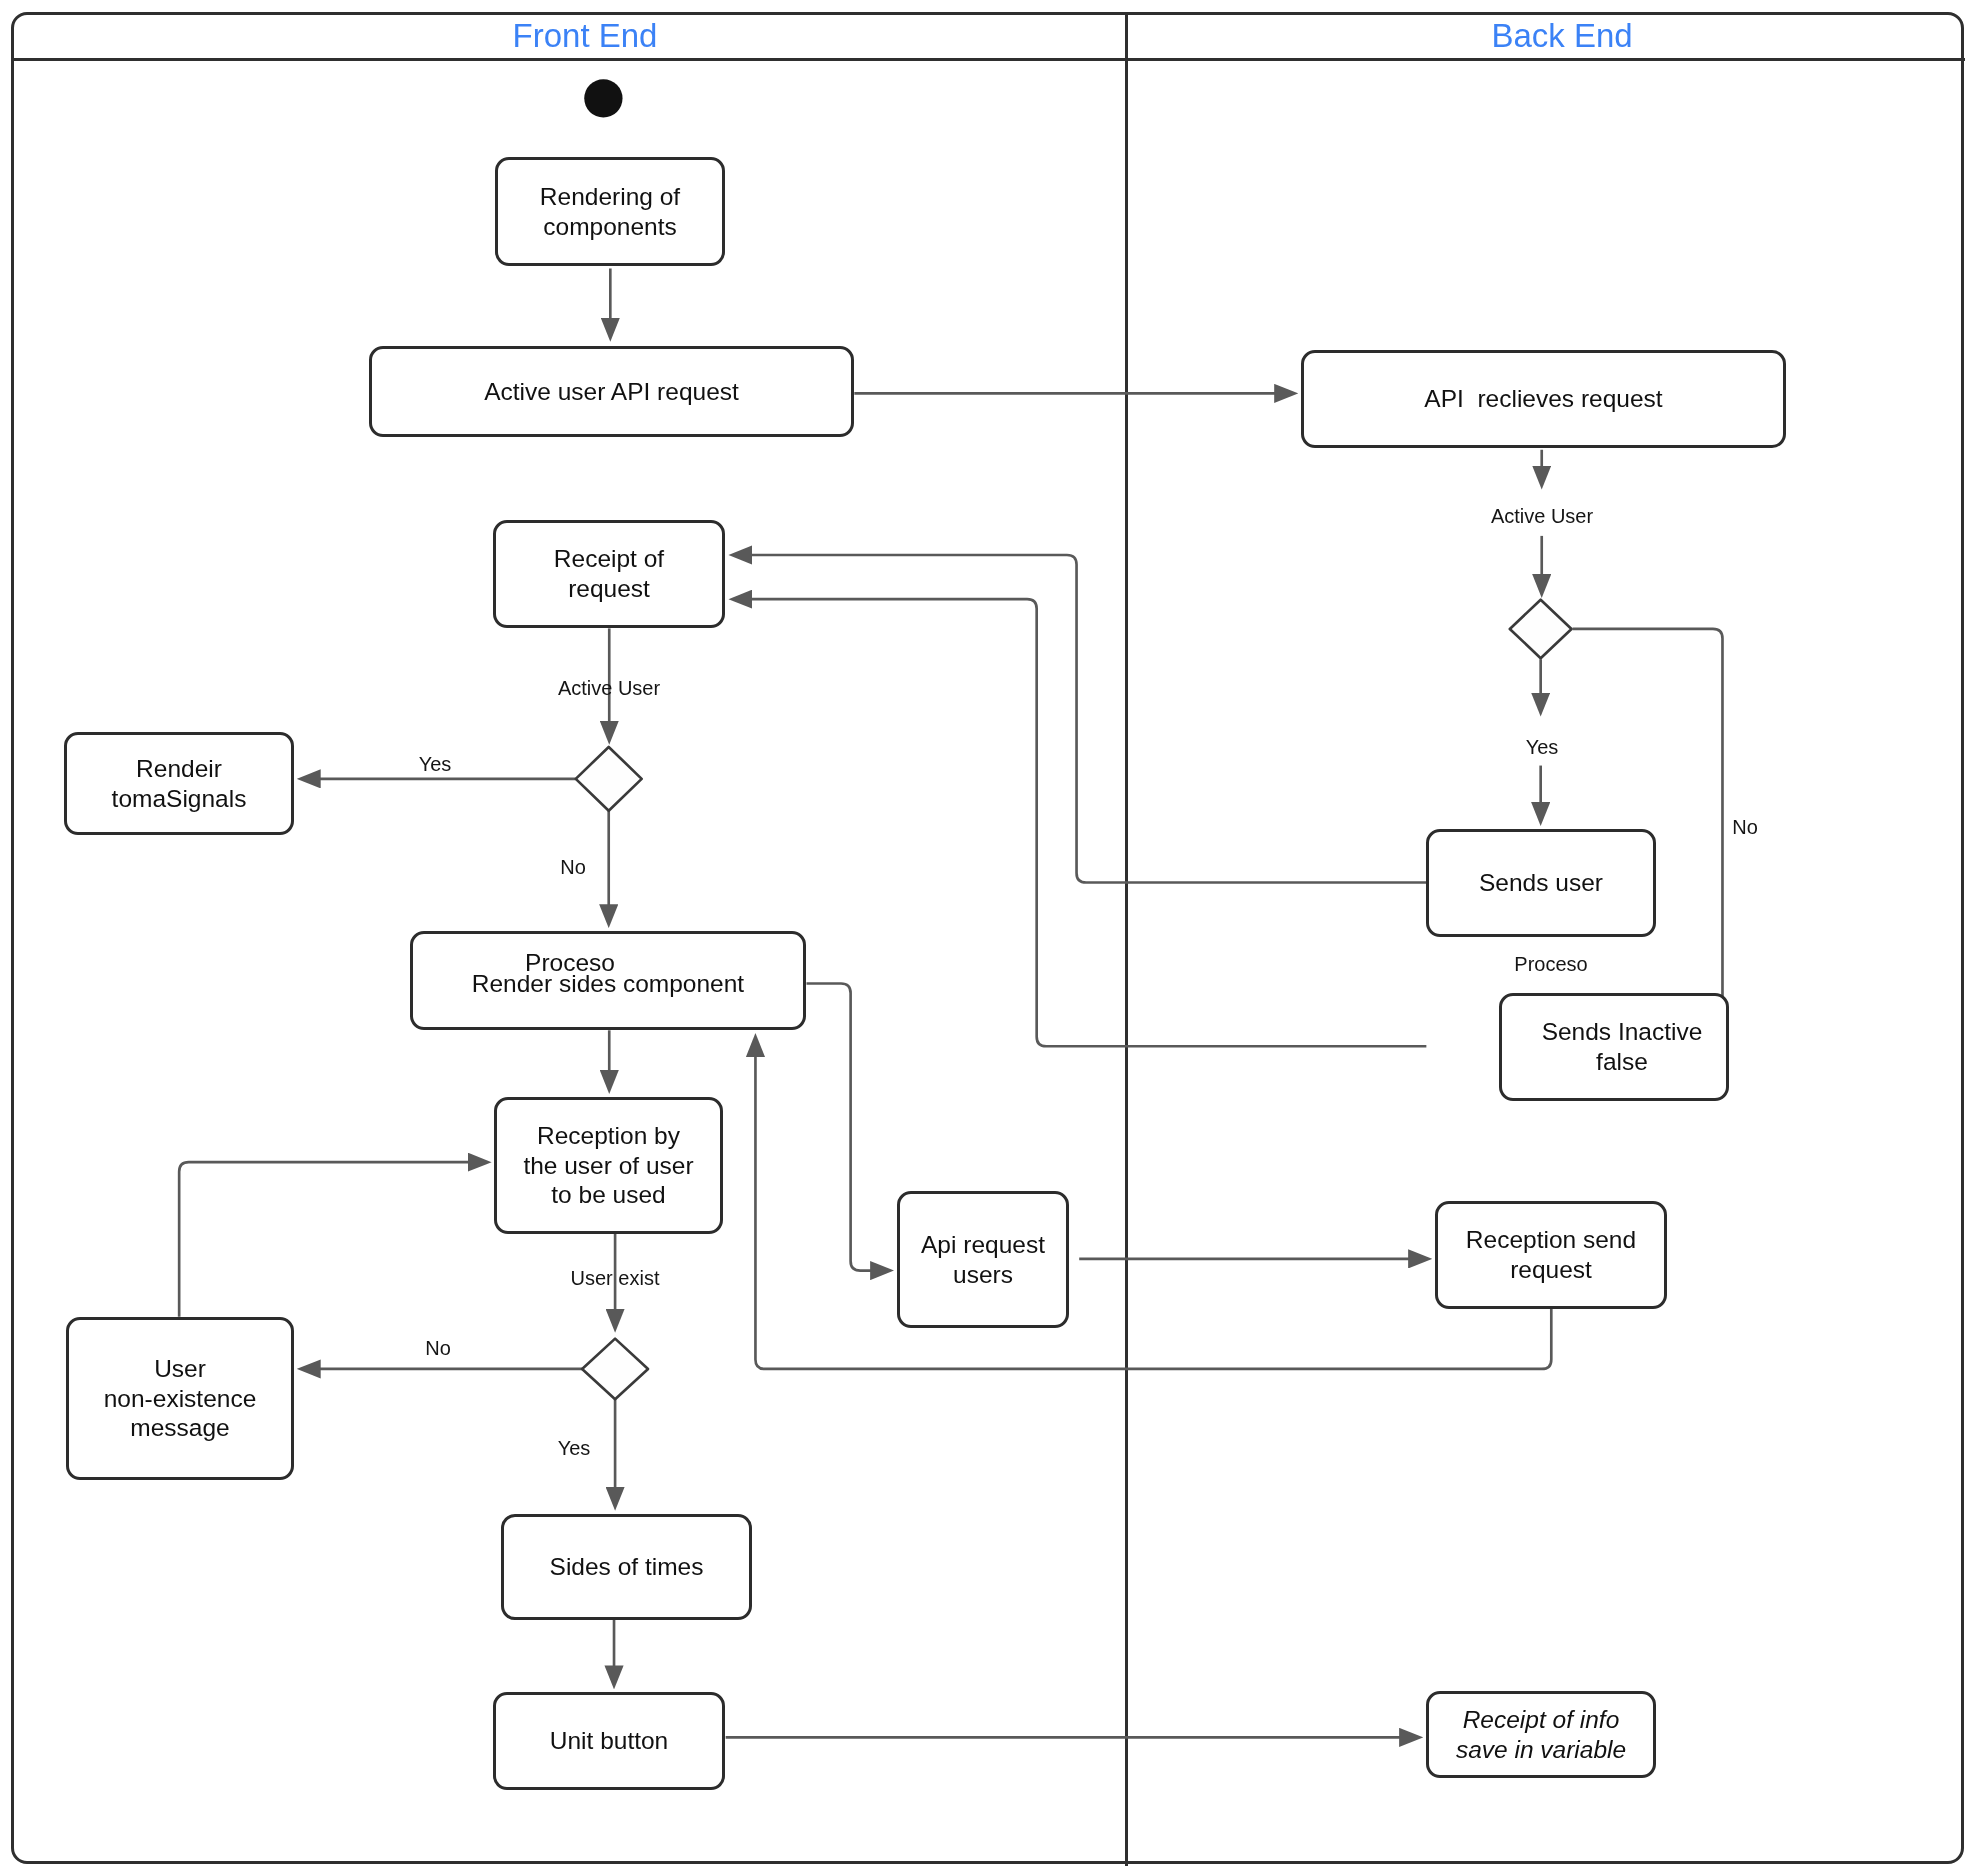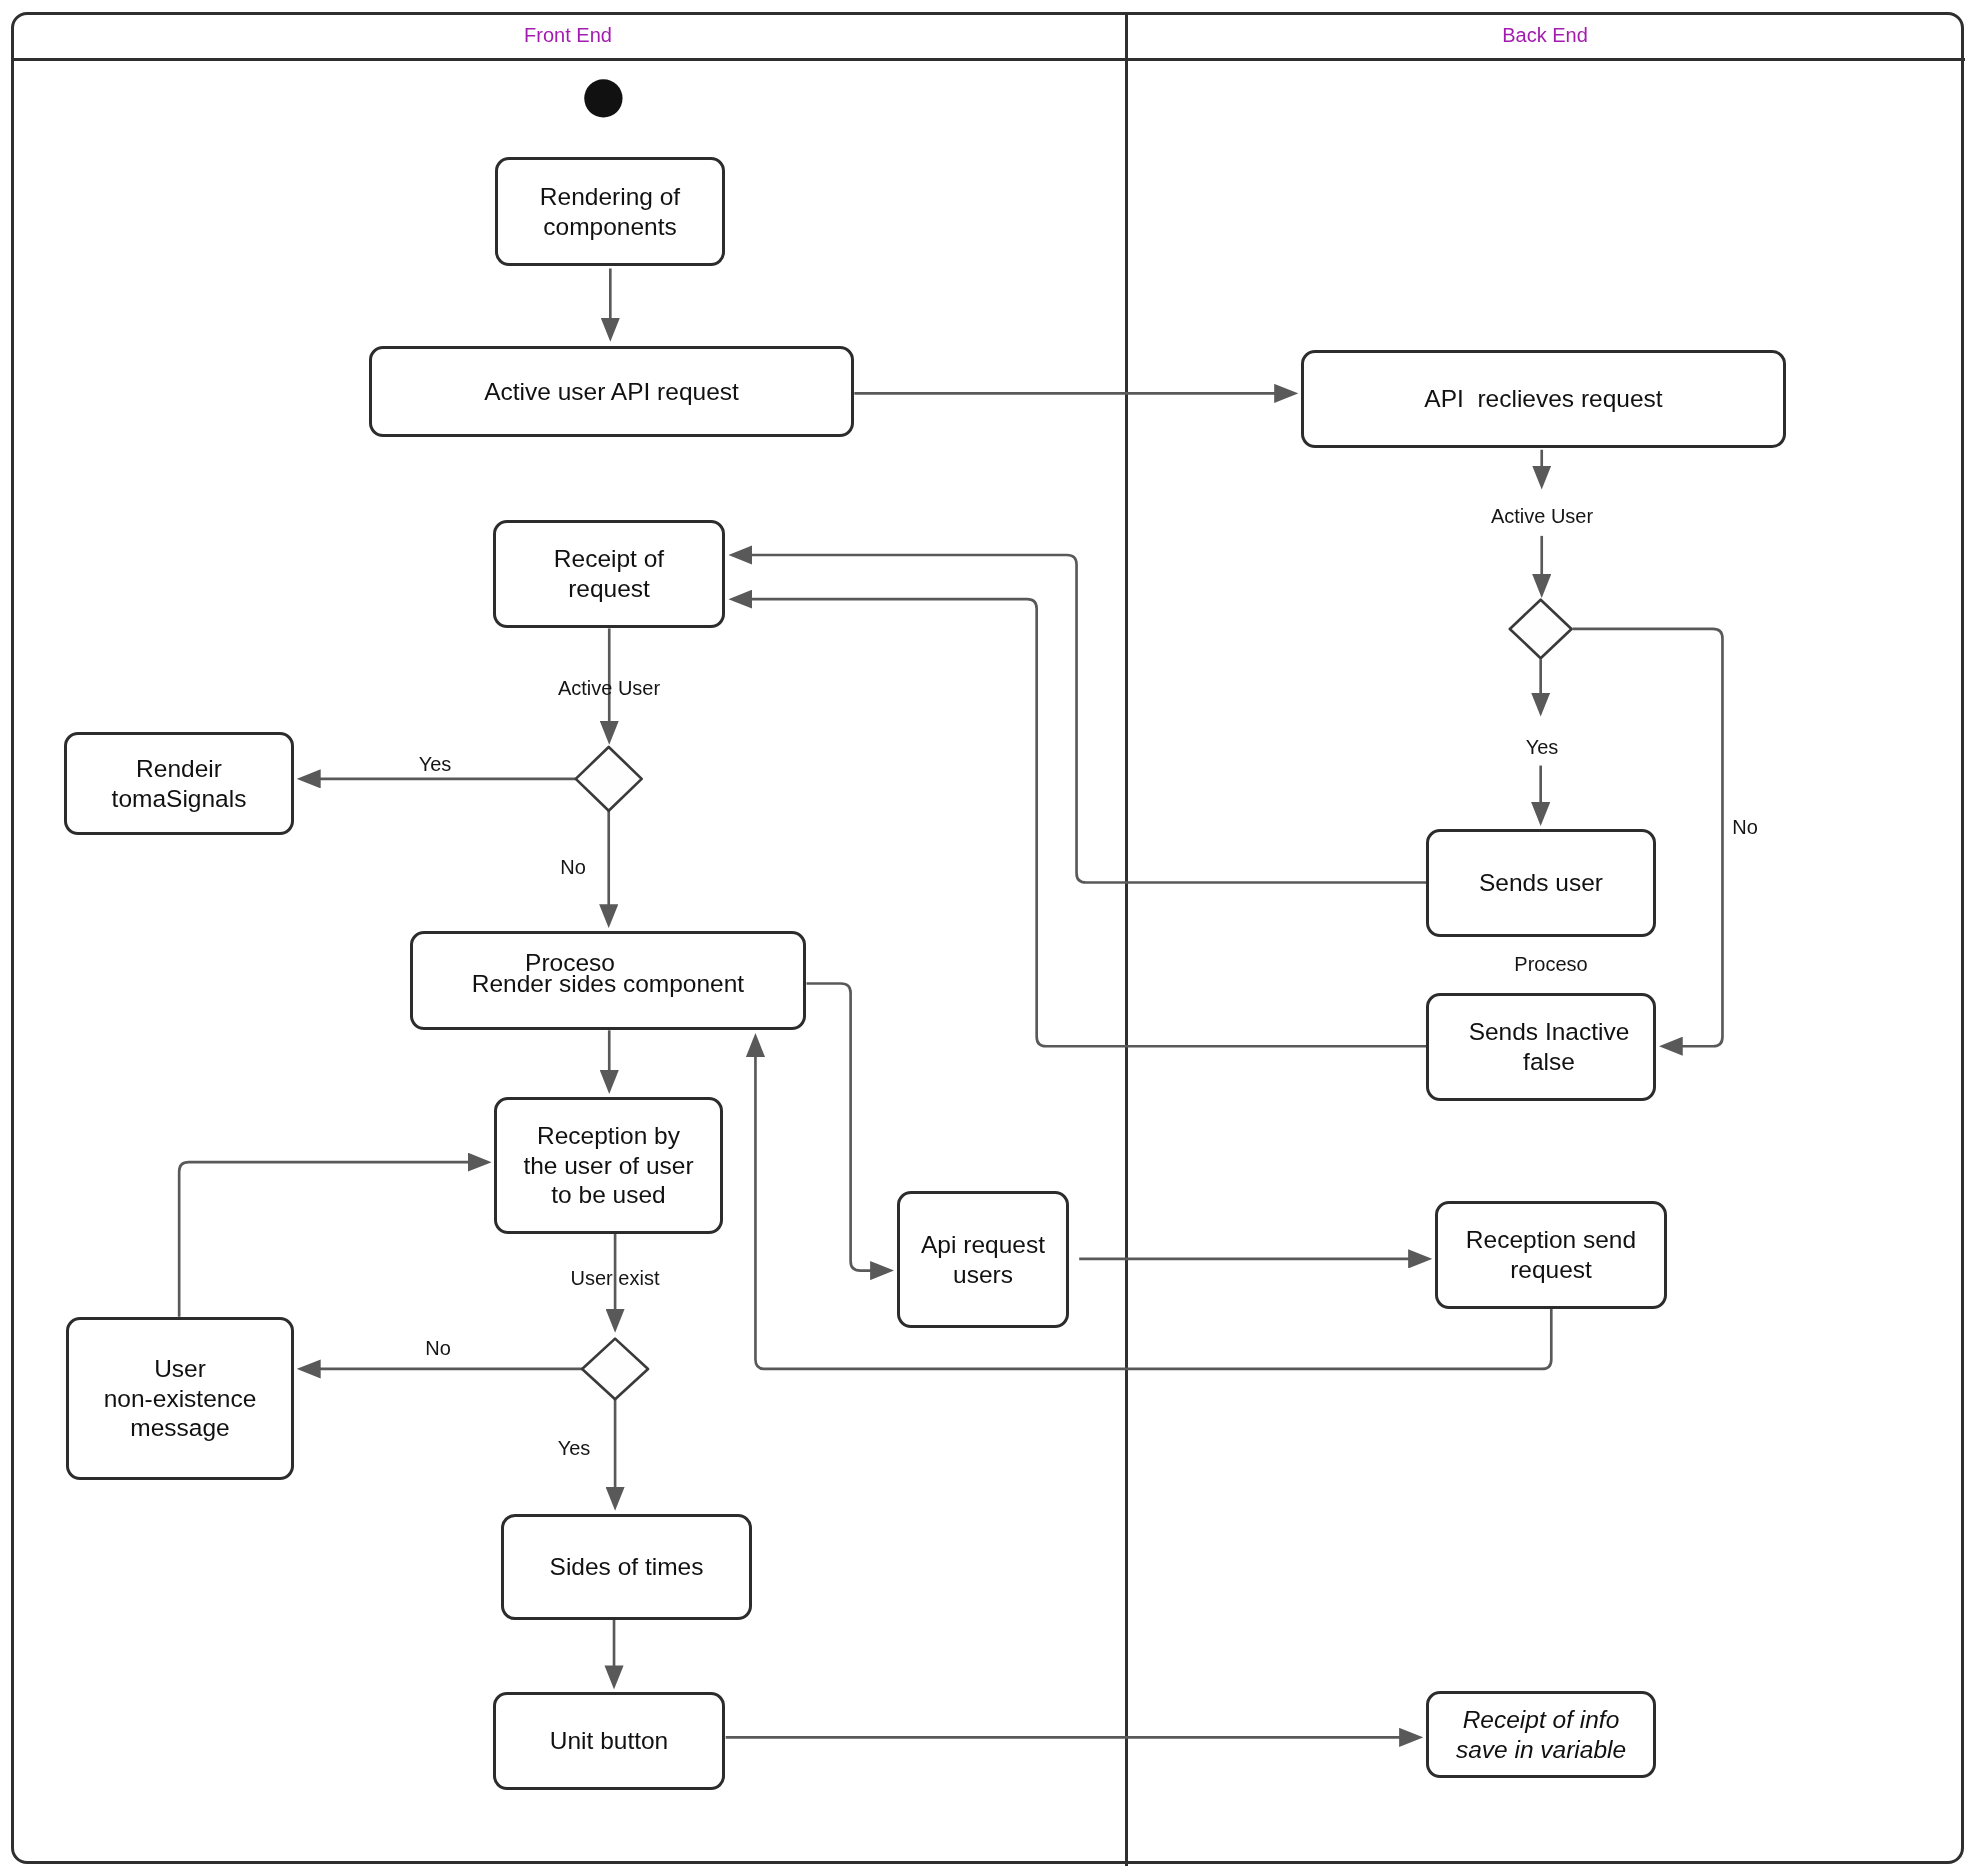--- a/index.html
+++ b/index.html
@@ -9,21 +9,21 @@
   }
   
   .pool{
     position:absolute;left:11px;top:12.2px;width:1947px;height:1846px;
     border:3.7px solid #2f2f2f;border-radius:16px;background:transparent;
   }
   .header-line{position:absolute;left:11px;top:58px;width:1954px;height:3.2px;background:#2f2f2f;}
   .lane-divider{position:absolute;left:1125px;top:12.2px;width:3.2px;height:1854px;background:#2f2f2f;}
   .lane-title{
     position:absolute;top:12.2px;height:47px;display:flex;align-items:center;justify-content:center;
-    font-size:20px;color:#a21caf;
+    font-size:33px;color:#3b82f6;padding-left:17px;
   }
   
   .node{
     position:absolute;box-sizing:border-box;border:3.2px solid #2c2c2c;border-radius:14px;background:#ffffff;
     display:flex;align-items:center;justify-content:center;text-align:center;
     font-size:24.5px;line-height:1.22;white-space:pre-wrap;color:#111;
   }
   .node--stacked{flex-direction:column;justify-content:flex-start;padding-top:14px;}
   .node--stacked .line2{margin-top:-8.5px;}
   .edge-label{
@@ -114,21 +114,21 @@
 
   <div class="node" style="left:493px;top:1692px;width:232px;height:98px;">Unit button</div>
 
   <div class="node" style="left:897px;top:1191px;width:172px;height:137px;">Api request
 users</div>
 
   <div class="node" style="left:1301px;top:350px;width:485px;height:98px;">API  reclieves request</div>
 
   <div class="node" style="left:1426px;top:829px;width:230px;height:108px;">Sends user</div>
 
-  <div class="node" style="left:1426px;top:993px;width:230px;height:108px;padding-left:16px;">Sends Inactive
+  <div class="node" style="left:1499px;top:993px;width:230px;height:108px;padding-left:16px;">Sends Inactive
 false</div>
 
   <div class="node" style="left:1435px;top:1201px;width:232px;height:108px;">Reception send
 request</div>
 
   <div class="node" style="left:1426px;top:1691px;width:230px;height:87px;font-style:italic;">Receipt of info
 save in variable</div>
 
   <div class="edge-label" style="left:609px;top:688px;">Active User</div>
   <div class="edge-label" style="left:435px;top:764px;">Yes</div>

